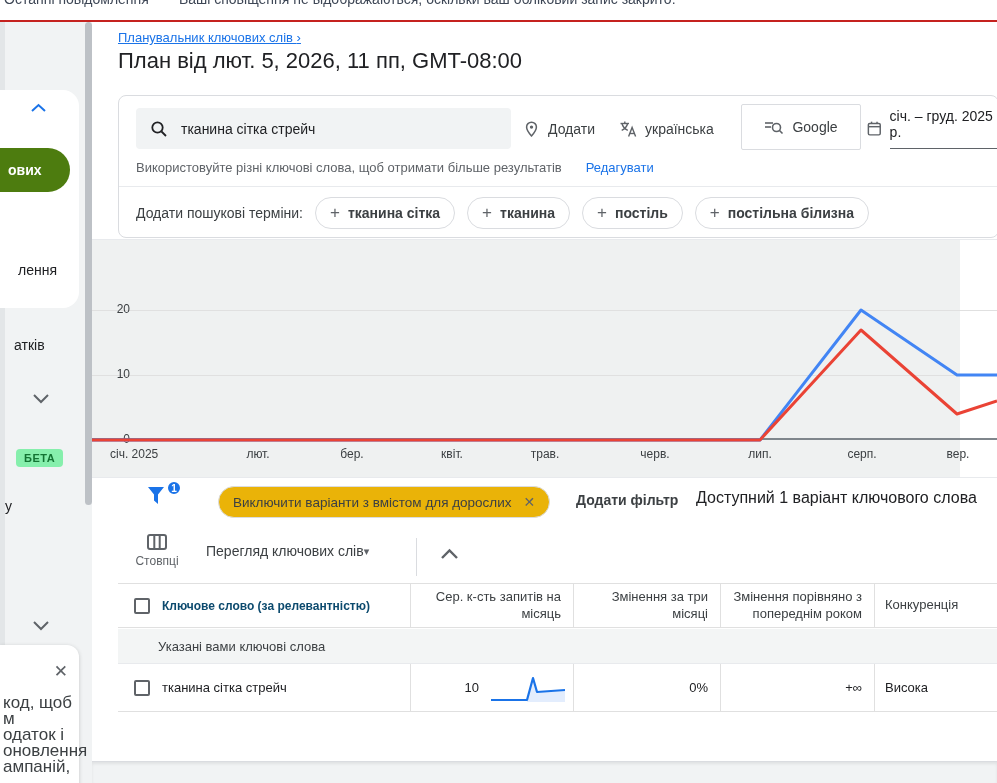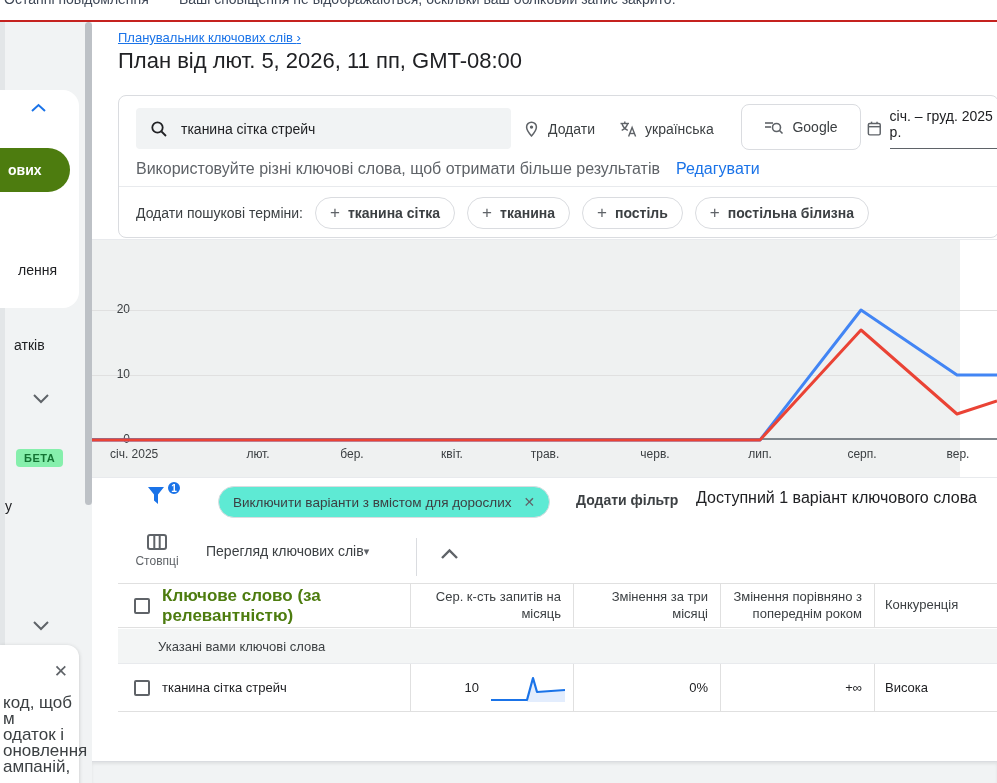--- a/index.html
+++ b/index.html
@@ -41,24 +41,24 @@
   
   .search-card { left:118px; top:95px; width:881px; height:143px; background:#fff;
     border:1px solid #dadce0; border-radius:8px; }
   .search-box { position:absolute; left:17px; top:12px; width:375px; height:41px;
     background:#f1f3f4; border-radius:4px; display:flex; align-items:center; padding-left:14px; gap:13px; }
   .search-box input { border:none; outline:none; background:transparent; font-size:14px;
     color:#202124; width:300px; font-family:"Liberation Sans", sans-serif; }
   .ctl-btn { position:absolute; top:12px; height:41px; display:flex; align-items:center; gap:8px;
     font-size:14px; color:#3c4043; cursor:pointer; }
   .network-box { position:absolute; left:622px; top:8px; width:120px; height:46px;
-    border:1px solid #dadce0; border-radius:8px; display:flex; align-items:center;
+    border:1px solid #dadce0; border-radius:2px; display:flex; align-items:center;
     justify-content:center; gap:8px; font-size:14px; color:#3c4043; cursor:pointer; }
   .date-text { border-bottom:1px solid #5f6368; padding-bottom:8px; color:#202124; }
-  .hint-row { position:absolute; left:17px; top:64px; font-size:16px; color:#5f6368; display:flex; gap:16px; }
+  .hint-row { position:absolute; left:17px; top:64px; font-size:13px; color:#5f6368; display:flex; gap:24px; }
   .hint-row a { color:#1a73e8; cursor:pointer; }
   .card-divider { position:absolute; left:0; top:90px; width:100%; border-top:1px solid #e8eaed; }
   .terms-row { position:absolute; left:17px; top:91px; height:51px; display:flex; align-items:center; gap:12px; }
   .terms-label { font-size:14px; color:#3c4043; }
   .chip { height:32px; border:1px solid #dadce0; border-radius:16px; background:#fff;
     display:flex; align-items:center; gap:8px; padding:0 14px; cursor:pointer; }
   .chip .plus { font-size:17px; color:#5f6368; }
   .chip .chip-label { font-size:14px; color:#3c4043; font-weight:bold; }
 
   
@@ -69,21 +69,21 @@
   .ylab { width:30px; text-align:right; font-size:12px; color:#3c4043; }
   .xlab { top:447px; font-size:12px; color:#3c4043; text-align:center; }
   .chart-svg { left:92px; top:240px; }
 
   
   .funnel-wrap { left:146px; top:484px; width:36px; height:30px; cursor:pointer; }
   .funnel-badge { position:absolute; right:0; top:-4px; width:16px; height:16px; background:#1a73e8;
     border:2px solid #fff; border-radius:50%; color:#fff; font-size:10px; font-weight:bold;
     display:flex; align-items:center; justify-content:center; }
   .filter-chip { left:218px; top:486px; height:32px; border:1px solid #dadce0; border-radius:16px;
-    display:flex; align-items:center; gap:12px; padding:0 14px; background:#5eead4; cursor:pointer; }
+    display:flex; align-items:center; gap:12px; padding:0 14px; background:#eab308; cursor:pointer; }
   .filter-chip .chip-text { font-size:13.5px; color:#3c4043; }
   .filter-chip .chip-x { font-size:14px; color:#5f6368; }
   .add-filter { left:576px; top:492px; font-size:14px; color:#3c4043; font-weight:bold; cursor:pointer; }
   .result-summary { left:696px; top:489px; font-size:16px; color:#202124; }
 
   
   .columns-btn { left:130px; top:534px; width:54px; display:flex; flex-direction:column;
     align-items:center; gap:4px; cursor:pointer; }
   .columns-btn .lbl { font-size:12px; color:#5f6368; }
   .view-btn { left:206px; top:543px; display:flex; align-items:center; gap:0; font-size:14px;
@@ -96,21 +96,21 @@
   .thead { left:118px; top:583px; width:879px; height:45px; border-top:1px solid #e0e0e0;
     border-bottom:1px solid #e0e0e0; display:flex; background:#fff; }
   .trow { left:118px; top:664px; width:879px; height:48px; display:flex;
     border-bottom:1px solid #e0e0e0; background:#fff; }
   .c1 { width:292px; display:flex; align-items:center; gap:12px; padding-left:16px; }
   .c2 { width:163px; } .c3 { width:147px; } .c4 { width:154px; } .c5 { flex:1; }
   .cell-r { border-left:1px solid #e0e0e0; display:flex; align-items:center;
     justify-content:flex-end; text-align:right; padding:0 12px; }
   .cell-l { border-left:1px solid #e0e0e0; display:flex; align-items:center; padding-left:10px; }
   .th-txt { font-size:13px; color:#3c4043; line-height:1.3; }
-  .th-key { font-size:17px; color:#4d7c0f; font-weight:bold; }
+  .th-key { font-size:12px; color:#0c4a6e; font-weight:bold; }
   .td-txt { font-size:13px; color:#202124; }
   .checkbox { width:16px; height:16px; min-width:16px; border:2px solid #5f6368; border-radius:2px;
     background:#fff; cursor:pointer; }
   .section-row { left:118px; top:629px; width:879px; height:35px; background:#f3f5f5;
     display:flex; align-items:center; padding-left:40px; border-bottom:1px solid #e8eaed; }
   .section-row span { font-size:13px; color:#3c4043; }
   .spark-cell { gap:10px; padding-right:6px !important; }
 
   .bottom-bar { left:92px; top:761px; width:905px; height:22px; background:#f1f3f4;
     border-top:1px solid #dadce0; box-shadow:inset 0 2px 3px rgba(0,0,0,.07); }

